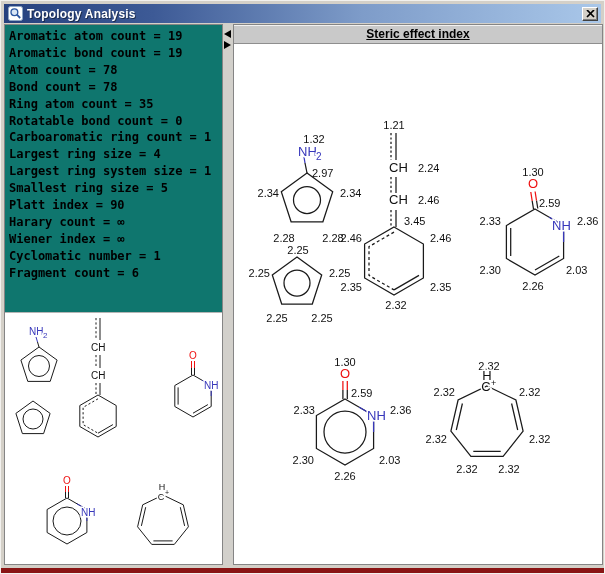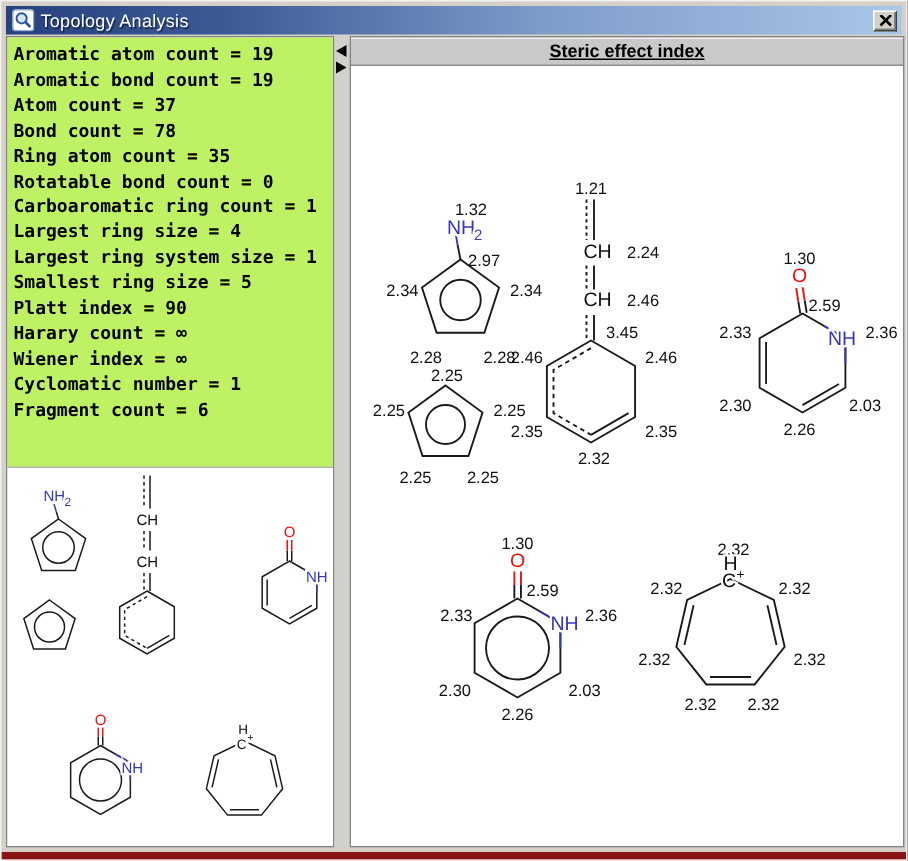--- a/index.html
+++ b/index.html
@@ -3,29 +3,29 @@
 <meta charset="utf-8">
 <style>
   html,body{margin:0;padding:0;background:#555;}
   .window{position:relative;width:605px;height:574px;background:#d4d0c8;overflow:hidden;
           font-family:"Liberation Sans",sans-serif;box-sizing:border-box;border:1px solid #f2f1ee;}
   
   .titlebar{position:absolute;left:3px;right:3px;top:3px;height:19px;
             background:linear-gradient(to right,#26417e 0%,#3d5a96 25%,#7e9cc9 60%,#a9c7e9 100%);
             display:flex;align-items:center;padding:0 2px;box-sizing:border-box;}
   .app-icon{width:15px;height:15px;margin:0 4px 0 2px;flex:0 0 auto;}
-  .title-text{color:#fff;font-weight:normal;font-size:12px;letter-spacing:.2px;
+  .title-text{color:#fff;font-weight:bold;font-size:12px;letter-spacing:.2px;
               text-shadow:1px 1px 0 rgba(0,0,0,.45);white-space:nowrap;flex:1;}
   .close-btn{width:16px;height:14px;background:#d4d0c8;border:1px solid;
              border-color:#ffffff #404040 #404040 #ffffff;box-shadow:inset -1px -1px 0 #808080;
              display:flex;align-items:center;justify-content:center;padding:0;cursor:default;margin-right:1px;}
   
   .left-col{position:absolute;left:3px;top:23px;width:219px;bottom:8px;
             border:1px solid #858585;box-sizing:border-box;background:#fff;display:flex;flex-direction:column;}
-  .stats{height:294px;background:#bef264;border-bottom:1px solid #b5b5b5;
+  .stats{height:294px;background:#0f766e;border-bottom:1px solid #b5b5b5;
          font-family:"DejaVu Sans Mono",monospace;font-weight:bold;font-size:12px;color:#000;
          line-height:16.9px;padding:3px 2px 0 4px;box-sizing:border-box;overflow:hidden;white-space:nowrap;}
   .thumbs{flex:1;background:#ffffff;position:relative;}
   
   .splitter{position:absolute;left:222px;width:10px;top:23px;bottom:8px;background:#d2d0cb;}
   .arr{position:absolute;left:1px;width:0;height:0;}
   .arr-left{top:6px;border-top:4px solid transparent;border-bottom:4px solid transparent;border-right:7px solid #000;}
   .arr-right{top:17px;border-top:4px solid transparent;border-bottom:4px solid transparent;border-left:7px solid #000;}
   
   .right-col{position:absolute;left:232px;width:370px;top:23px;bottom:8px;
@@ -63,21 +63,21 @@
       <svg width="9" height="8" viewBox="0 0 9 8">
         <path d="M1,0 L8,7 M8,0 L1,7" stroke="#000" stroke-width="1.7" fill="none"></path>
       </svg>
     </button>
   </div>
 
   <div class="left-col">
     <div class="stats">
       <div>Aromatic atom count = 19</div>
       <div>Aromatic bond count = 19</div>
-      <div>Atom count = 37</div>
+      <div>Atom count = 78</div>
       <div>Bond count = 78</div>
       <div>Ring atom count = 35</div>
       <div>Rotatable bond count = 0</div>
       <div>Carboaromatic ring count = 1</div>
       <div>Largest ring size = 4</div>
       <div>Largest ring system size = 1</div>
       <div>Smallest ring size = 5</div>
       <div>Platt index = 90</div>
       <div>Harary count = ∞</div>
       <div>Wiener index = ∞</div>

